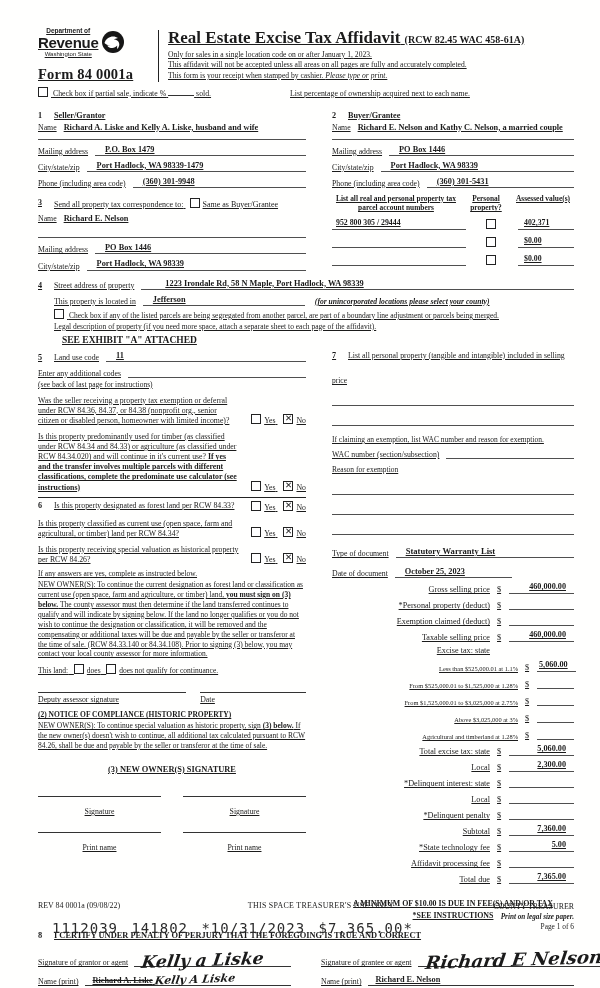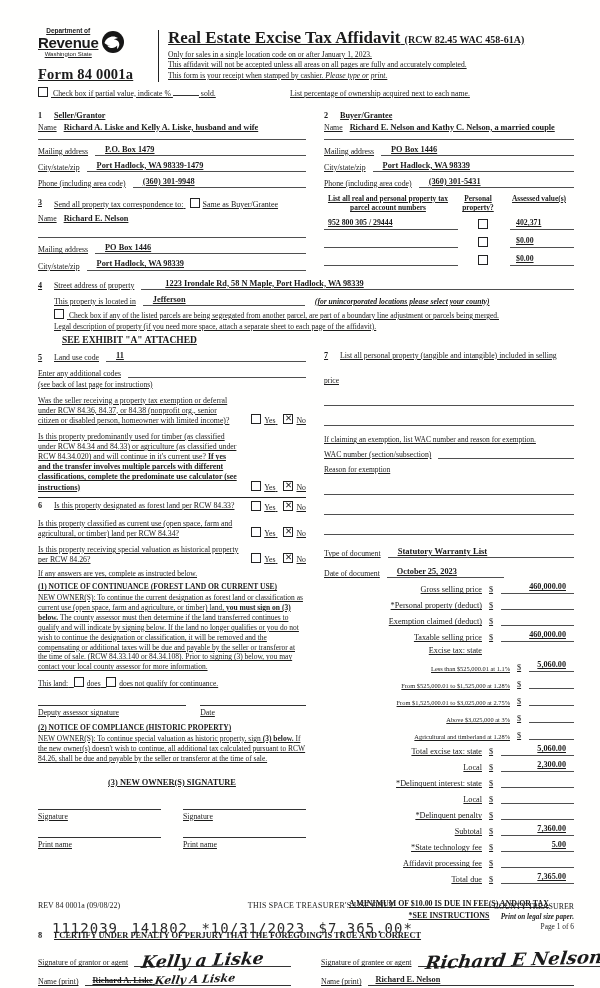--- a/index.html
+++ b/index.html
@@ -19,21 +19,21 @@
   .hdr-div{width:0;border-left:1.6px solid #222;height:52px;margin:2px 9px 0 2px;flex:none;}
   .hdr-right{flex:1;padding-top:1px;}
   .title{font-size:17px;font-weight:bold;line-height:1.05;}
   .title-suffix{font-size:10px;font-weight:bold;}
   .hdr-note{font-size:7.6px;line-height:1.4;margin-top:3px;}
   .hdr-note .it{font-style:italic;}
   .partial-row{display:flex;font-size:7.8px;margin-top:4px;align-items:flex-end;}
   .partial-left{width:252px;flex:none;}
   .mini-line{display:inline-block;width:26px;border-bottom:1px solid #333;height:8px;}
   
-  .cols{display:flex;gap:18px;}
+  .cols{display:flex;gap:26px;}
   .colL{width:268px;flex:none;}
   .colR{flex:1;min-width:0;}
   .sec-title{font-size:8.2px;font-weight:bold;}
   .sec-num{display:inline-block;width:16px;font-weight:bold;}
   .fld{display:flex;font-size:7.8px;align-items:flex-end;margin-top:5px;}
   .fld .lbl{white-space:nowrap;padding-right:7px;flex:none;}
   .fld .ln{flex:1;border-bottom:1px solid #4f4f4f;font-weight:bold;font-size:8.3px;
            padding:0 2px 1px 10px;min-height:9px;line-height:1.1;}
   .rule{border:none;border-top:1px solid #4f4f4f;margin:7px 0 2px 0;}
   .heavy{border:none;border-top:1.6px solid #222;margin:4px 0 3px 0;}
@@ -78,21 +78,21 @@
   .sigrow .lbl{white-space:nowrap;padding-right:6px;flex:none;}
   .sigrow .ln{flex:1;border-bottom:1px solid #333;min-height:10px;padding:0 2px 0 8px;
               position:relative;white-space:nowrap;}
   .big-hand{font-size:17px;line-height:8px;position:relative;top:2px;}
   .med-hand{font-size:11px;line-height:9px;}
   .strike{text-decoration:line-through;font-weight:bold;font-size:8.3px;}
   .deputy-row{display:flex;font-size:7.8px;margin-top:16px;gap:14px;}
   .deputy-row .seg{border-top:1px solid #333;padding-top:2px;}
   .owners-title{text-align:center;font-weight:bold;font-size:8.4px;margin-top:14px;}
   .two-lines{display:flex;gap:22px;}
-  .two-lines .seg{flex:1;border-top:1px solid #333;padding-top:2px;font-size:7.8px;}
+  .two-lines .seg{flex:1;border-top:1px solid #333;padding-top:10px;font-size:7.8px;text-align:center;}
   .mt16{margin-top:16px;} .mt22{margin-top:22px;}
   .footer{position:absolute;left:38px;right:26px;top:901px;display:flex;font-size:7.9px;}
   .foot-left{width:150px;flex:none;}
   .foot-center{flex:1;text-align:center;letter-spacing:0.3px;}
   .foot-right{width:120px;flex:none;text-align:right;line-height:1.4;}
   .print-note{font-weight:bold;font-style:italic;font-size:7.2px;}
   .stamp{position:absolute;left:52px;top:920px;font-family:"DejaVu Sans Mono",monospace;
          font-size:14px;color:#2b2b2b;letter-spacing:1px;word-spacing:4px;}
   .sec8-head{font-size:8.4px;font-weight:bold;margin-top:10px;}
 </style>
@@ -126,21 +126,21 @@
       <div class="hdr-note">
         <div>Only for sales in a single location code on or after January 1, 2023.</div>
         <div>This affidavit will not be accepted unless all areas on all pages are fully and accurately completed.</div>
         <div><span>This form is your receipt when stamped by cashier. </span><span class="it">Please type or print.</span></div>
       </div>
     </div>
   </div>
   <div class="partial-row">
     <div class="partial-left">
       <span class="cb"></span>
-      <span>Check box if partial value, indicate %</span>
+      <span>Check box if partial sale, indicate %</span>
       <span class="mini-line"></span>
       <span>sold.</span>
     </div>
     <div>List percentage of ownership acquired next to each name.</div>
   </div>
 
   <div class="cols" style="margin-top:13px;">
     <div class="colL">
       <div class="sec-title">
         <span class="sec-num">1</span><span>Seller/Grantor</span>
@@ -301,21 +301,20 @@
       </div>
       <div class="qrow">
         <span class="qtext">Is this property receiving special valuation as historical property per RCW 84.26?</span>
         <span class="yn">
           <span class="cb"></span><span>Yes</span>
           <span class="cb x"></span><span>No</span>
         </span>
       </div>
 
       <div class="para">If any answers are yes, complete as instructed below.</div>
-      <div class="para b" style="margin-top:3px;">(1) NOTICE OF CONTINUANCE (FOREST LAND OR CURRENT USE)</div>
       <div class="para" style="margin-top:1px;">
         <span>NEW OWNER(S): To continue the current designation as forest land or classification as current use (open space, farm and agriculture, or timber) land, </span><span class="b">you must sign on (3) below.</span><span>  The county assessor must then determine if the land transferred continues to qualify and will indicate by signing below.  If the land no longer qualifies or you do not wish to continue the designation or classification, it will be removed and the compensating or additional taxes will be due and payable by the seller or transferor at the time of sale.  (RCW 84.33.140 or 84.34.108). Prior to signing (3) below, you may contact your local county assessor for more information.</span>
       </div>
       <div class="para" style="margin-top:5px;">
         <span>This land:</span>&nbsp;&nbsp;
         <span class="cb"></span><span>does</span>&nbsp;&nbsp;
         <span class="cb"></span><span>does not qualify for continuance.</span>
       </div>
       <div class="deputy-row">
         <div class="seg" style="flex:1.4;"><span>Deputy assessor signature</span></div>

